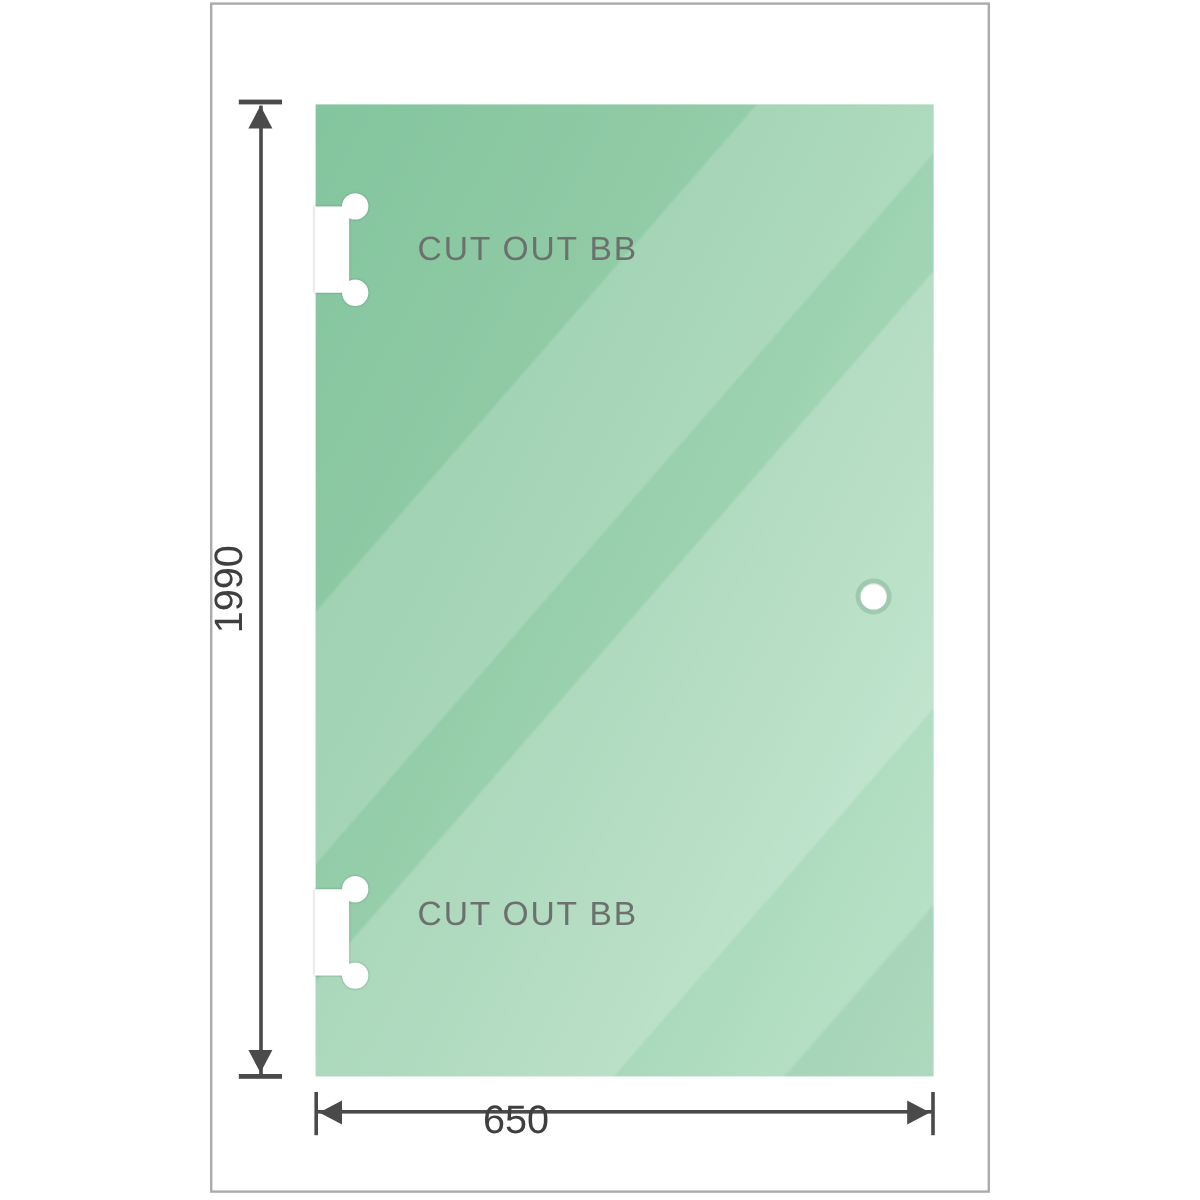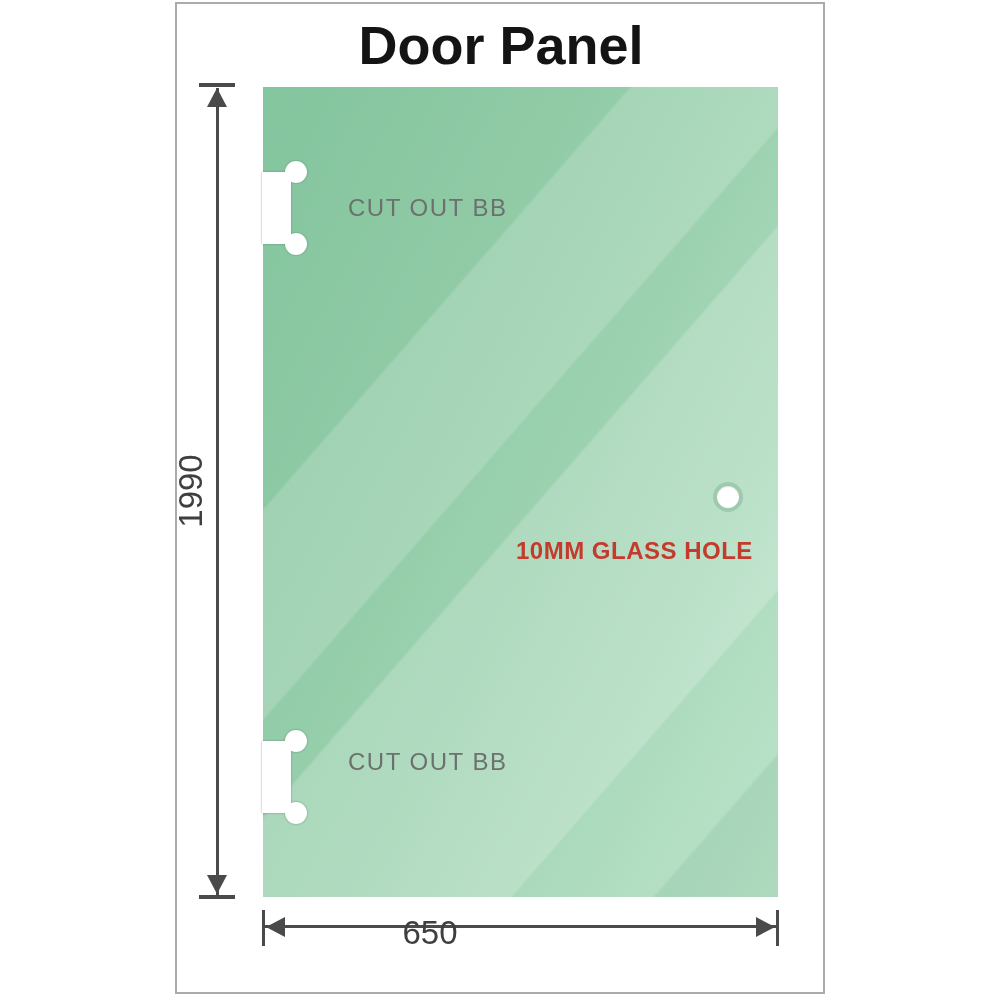--- a/index.html
+++ b/index.html
@@ -27,21 +27,21 @@
       linear-gradient(311deg, rgba(40,120,80,0.10) 0 10%, rgba(255,255,255,0) 10.4%),
       linear-gradient(118deg, #83c59e 0%, #8fcaa5 30%, #9dd2b0 55%, #afdcbf 80%, #bde4cb 100%);
   }
   
   .cutout{position:absolute;width:48px;height:96px;}
   .cutout svg{display:block;filter:drop-shadow(0 0 1px rgba(60,110,85,0.55));}
   .cutout-top{left:262px;top:160px;}
   .cutout-bottom{left:262px;top:729px;}
   
   .cutout-label{
-    position:absolute;left:348px;font-size:24px;letter-spacing:1.5px;
+    position:absolute;left:348px;font-size:28px;letter-spacing:1.5px;
     color:#6d716e;white-space:nowrap;line-height:30px;
   }
   .cutout-label.top{top:193px;}
   .cutout-label.bottom{top:747px;}
   
   .glass-hole{
     position:absolute;left:717px;top:486px;width:22px;height:22px;border-radius:50%;
     background:#ffffff;
     box-shadow:0 0 0 4px rgba(125,175,145,0.45), inset 0 1px 1px rgba(0,0,0,0.12);
   }
@@ -68,21 +68,20 @@
   .dim-height{left:190px;top:491px;transform:translate(-50%,-50%) rotate(-90deg);}
   .dim-width{left:380px;top:916px;width:100px;text-align:center;}
 </style>
 </head>
 <body>
 
 <div id="canvas">
 
   <div class="frame"></div>
 
-  <div class="title">Door Panel</div>
 
   <div class="panel"></div>
 
   <div class="cutout cutout-top">
     <svg width="48" height="96" viewBox="0 0 48 96">
       <g fill="#ffffff">
         <rect x="-2" y="12" width="31" height="72"></rect>
         <circle cx="34" cy="12" r="11"></circle>
         <circle cx="34" cy="84" r="11"></circle>
       </g>
@@ -96,21 +95,20 @@
         <circle cx="34" cy="12" r="11"></circle>
         <circle cx="34" cy="84" r="11"></circle>
       </g>
     </svg>
   </div>
 
   <div class="cutout-label top">CUT OUT BB</div>
   <div class="cutout-label bottom">CUT OUT BB</div>
 
   <div class="glass-hole"></div>
-  <div class="hole-label">10MM GLASS HOLE</div>
 
   <div class="dim vdim-cap topcap"></div>
   <div class="arrow arrow-up"></div>
   <div class="dim vdim-line"></div>
   <div class="arrow arrow-down"></div>
   <div class="dim vdim-cap botcap"></div>
   <div class="dim-value dim-height">1990</div>
 
   <div class="dim hdim-tick lefttick"></div>
   <div class="arrow arrow-left"></div>

